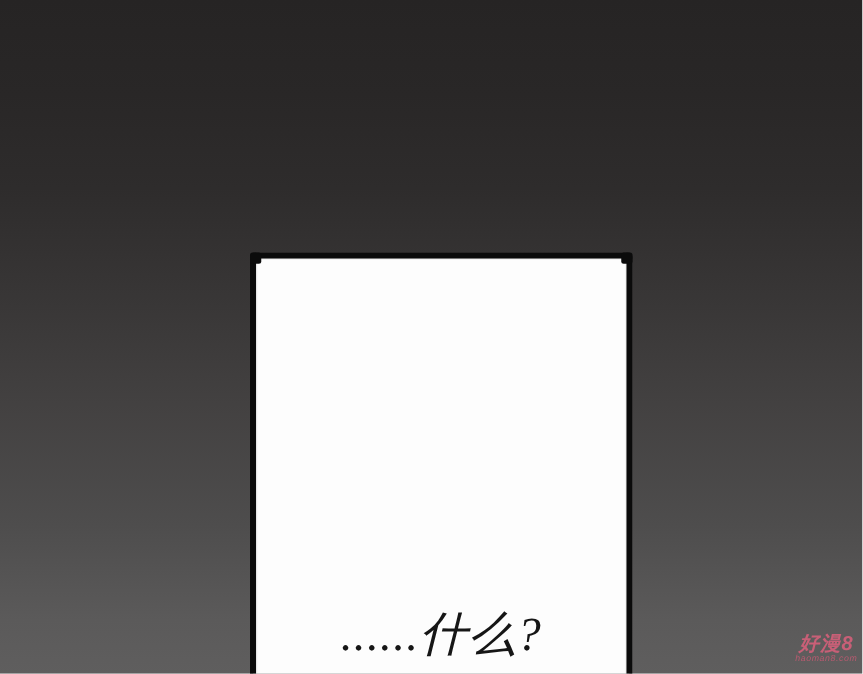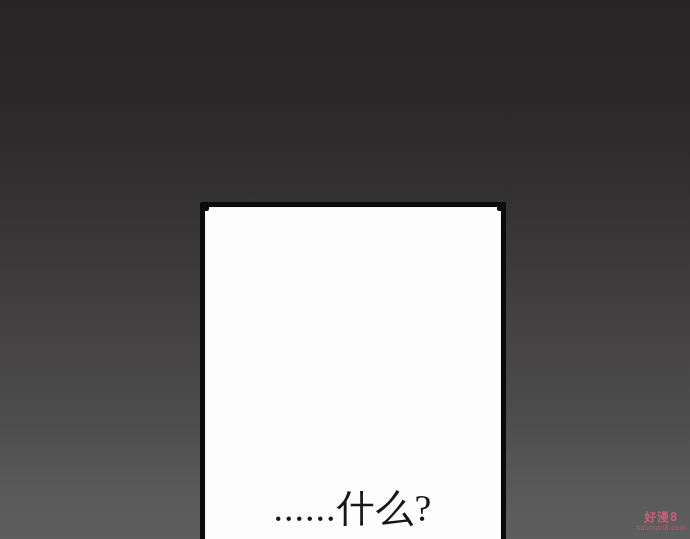--- a/index.html
+++ b/index.html
@@ -19,20 +19,21 @@
     
     background: linear-gradient(180deg,
       #262424 0%,
       #292727 14%,
       #2e2c2c 28%,
       #383636 44%,
       #434141 60%,
       #4e4d4d 78%,
       #5b5a5a 92%,
       #5f5e5e 100%);
+    font-style: italic;
   }
 
   
   .panel {
     position: absolute;
     left: 200px;
     top: 202px;
     width: 306px;
     height: 360px;            
     background: #fdfdfd;
@@ -77,21 +78,21 @@
     position: absolute;
     right: 4px;
     bottom: 7px;
     text-align: center;
     color: #cf5f78;
     filter: blur(0.5px);
     opacity: 0.9;
     line-height: 1.1;
   }
   .watermark .wm-title {
-    font-size: 12px;
+    font-size: 16px;
     font-weight: bold;
     letter-spacing: 1px;
     color: #d4607a;
     text-align: center;
   }
   .watermark .wm-url {
     font-size: 7px;
     letter-spacing: 0.5px;
     color: #c25a72;
   }

